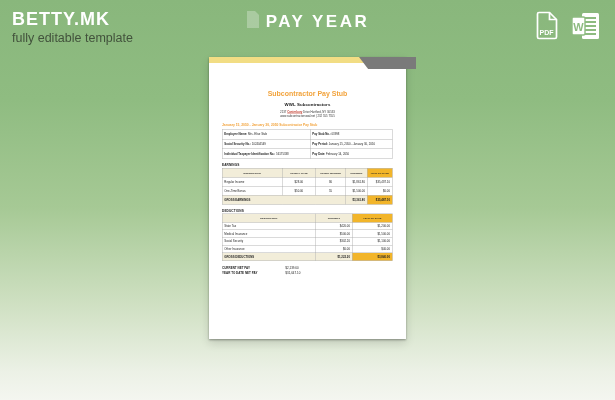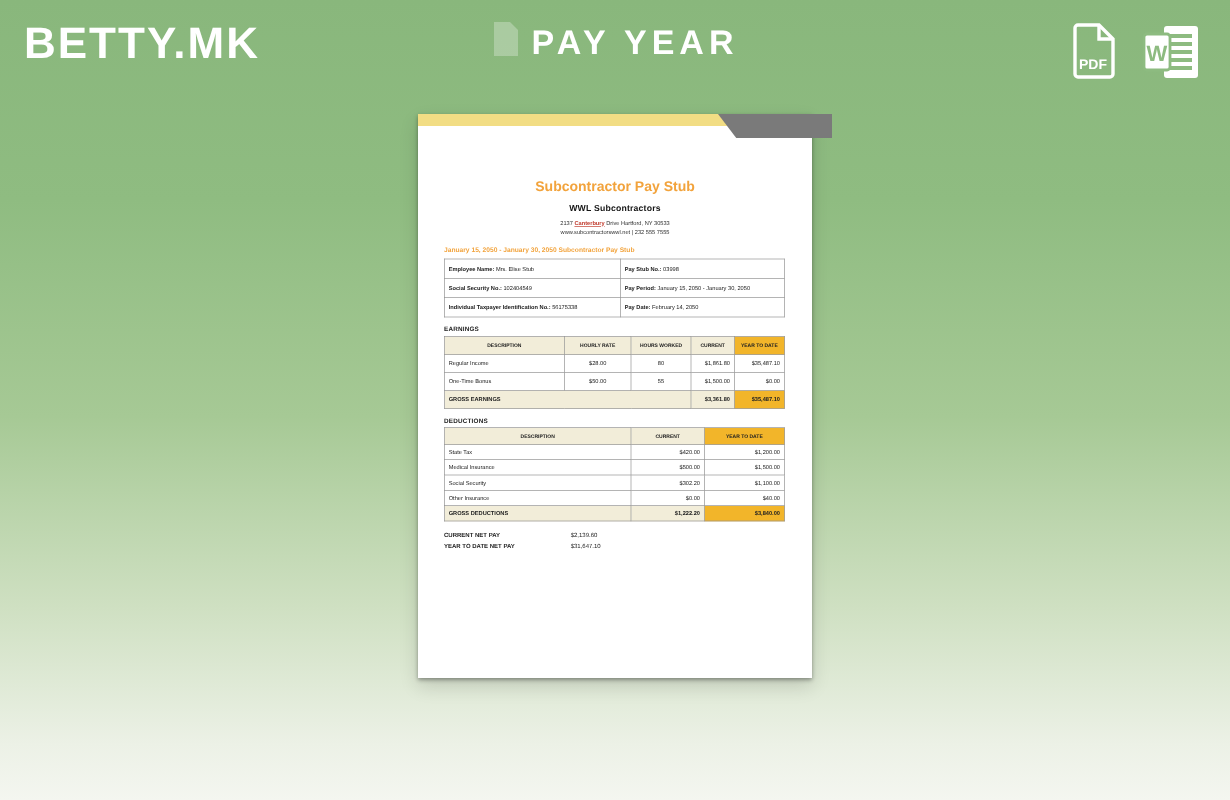--- a/index.html
+++ b/index.html
@@ -2,21 +2,21 @@
 <html><head>
 <meta charset="utf-8">
 <style>
   html,body{margin:0;padding:0;}
   body{width:615px;height:400px;overflow:hidden;font-family:"Liberation Sans",sans-serif;}
   .stage{position:relative;width:615px;height:400px;overflow:hidden;
     background:linear-gradient(180deg,#89b77c 0%,#8fbc81 25%,#a6c995 52%,#cfe0c2 76%,#ecf1e6 93%,#f4f6f0 100%);}
 
   
   .topbar{position:absolute;top:0;left:0;right:0;height:52px;}
-  .brand{position:absolute;left:12px;top:9px;font-size:22px;font-weight:bold;color:#ffffff;letter-spacing:1px;}
+  .brand{position:absolute;left:12px;top:9px;font-size:18px;font-weight:bold;color:#ffffff;letter-spacing:1px;}
   .tagline{position:absolute;left:12px;top:31px;font-size:12.5px;color:#42523c;}
   .title-wrap{position:absolute;left:0;right:0;top:11px;display:flex;justify-content:center;align-items:center;gap:7px;}
   .page-title{margin:0;font-size:17px;font-weight:bold;color:#ffffff;letter-spacing:2.5px;}
   .faint-icon{opacity:.28;display:inline-block;}
   .dl-icons{position:absolute;right:14px;top:11px;display:flex;gap:11px;align-items:center;}
   .dl-icons span{display:inline-block;cursor:pointer;}
 
   
   .doc-page{position:absolute;left:209px;top:57px;width:197px;height:282px;background:#ffffff;
     box-shadow:0 1px 2px rgba(0,0,0,.35),0 4px 9px rgba(0,0,0,.14);}
@@ -57,20 +57,21 @@
   .netpay-row{display:flex;margin-bottom:6px;}
   .netpay-lbl{width:190px;font-weight:bold;}
 </style>
 </head>
 <body>
 
 <div class="stage">
 
   <div class="topbar">
     <div class="brand">BETTY.MK</div>
+    <div class="tagline">fully editable template</div>
 
     <div class="title-wrap">
       <span class="faint-icon">
         <svg width="13" height="17" viewBox="0 0 13 17">
             <path d="M1 0 h8 l4 4 v13 h-12 z" fill="#ffffff"></path>
           </svg>
       </span>
       <h1 class="page-title">PAY YEAR</h1>
     </div>
 

